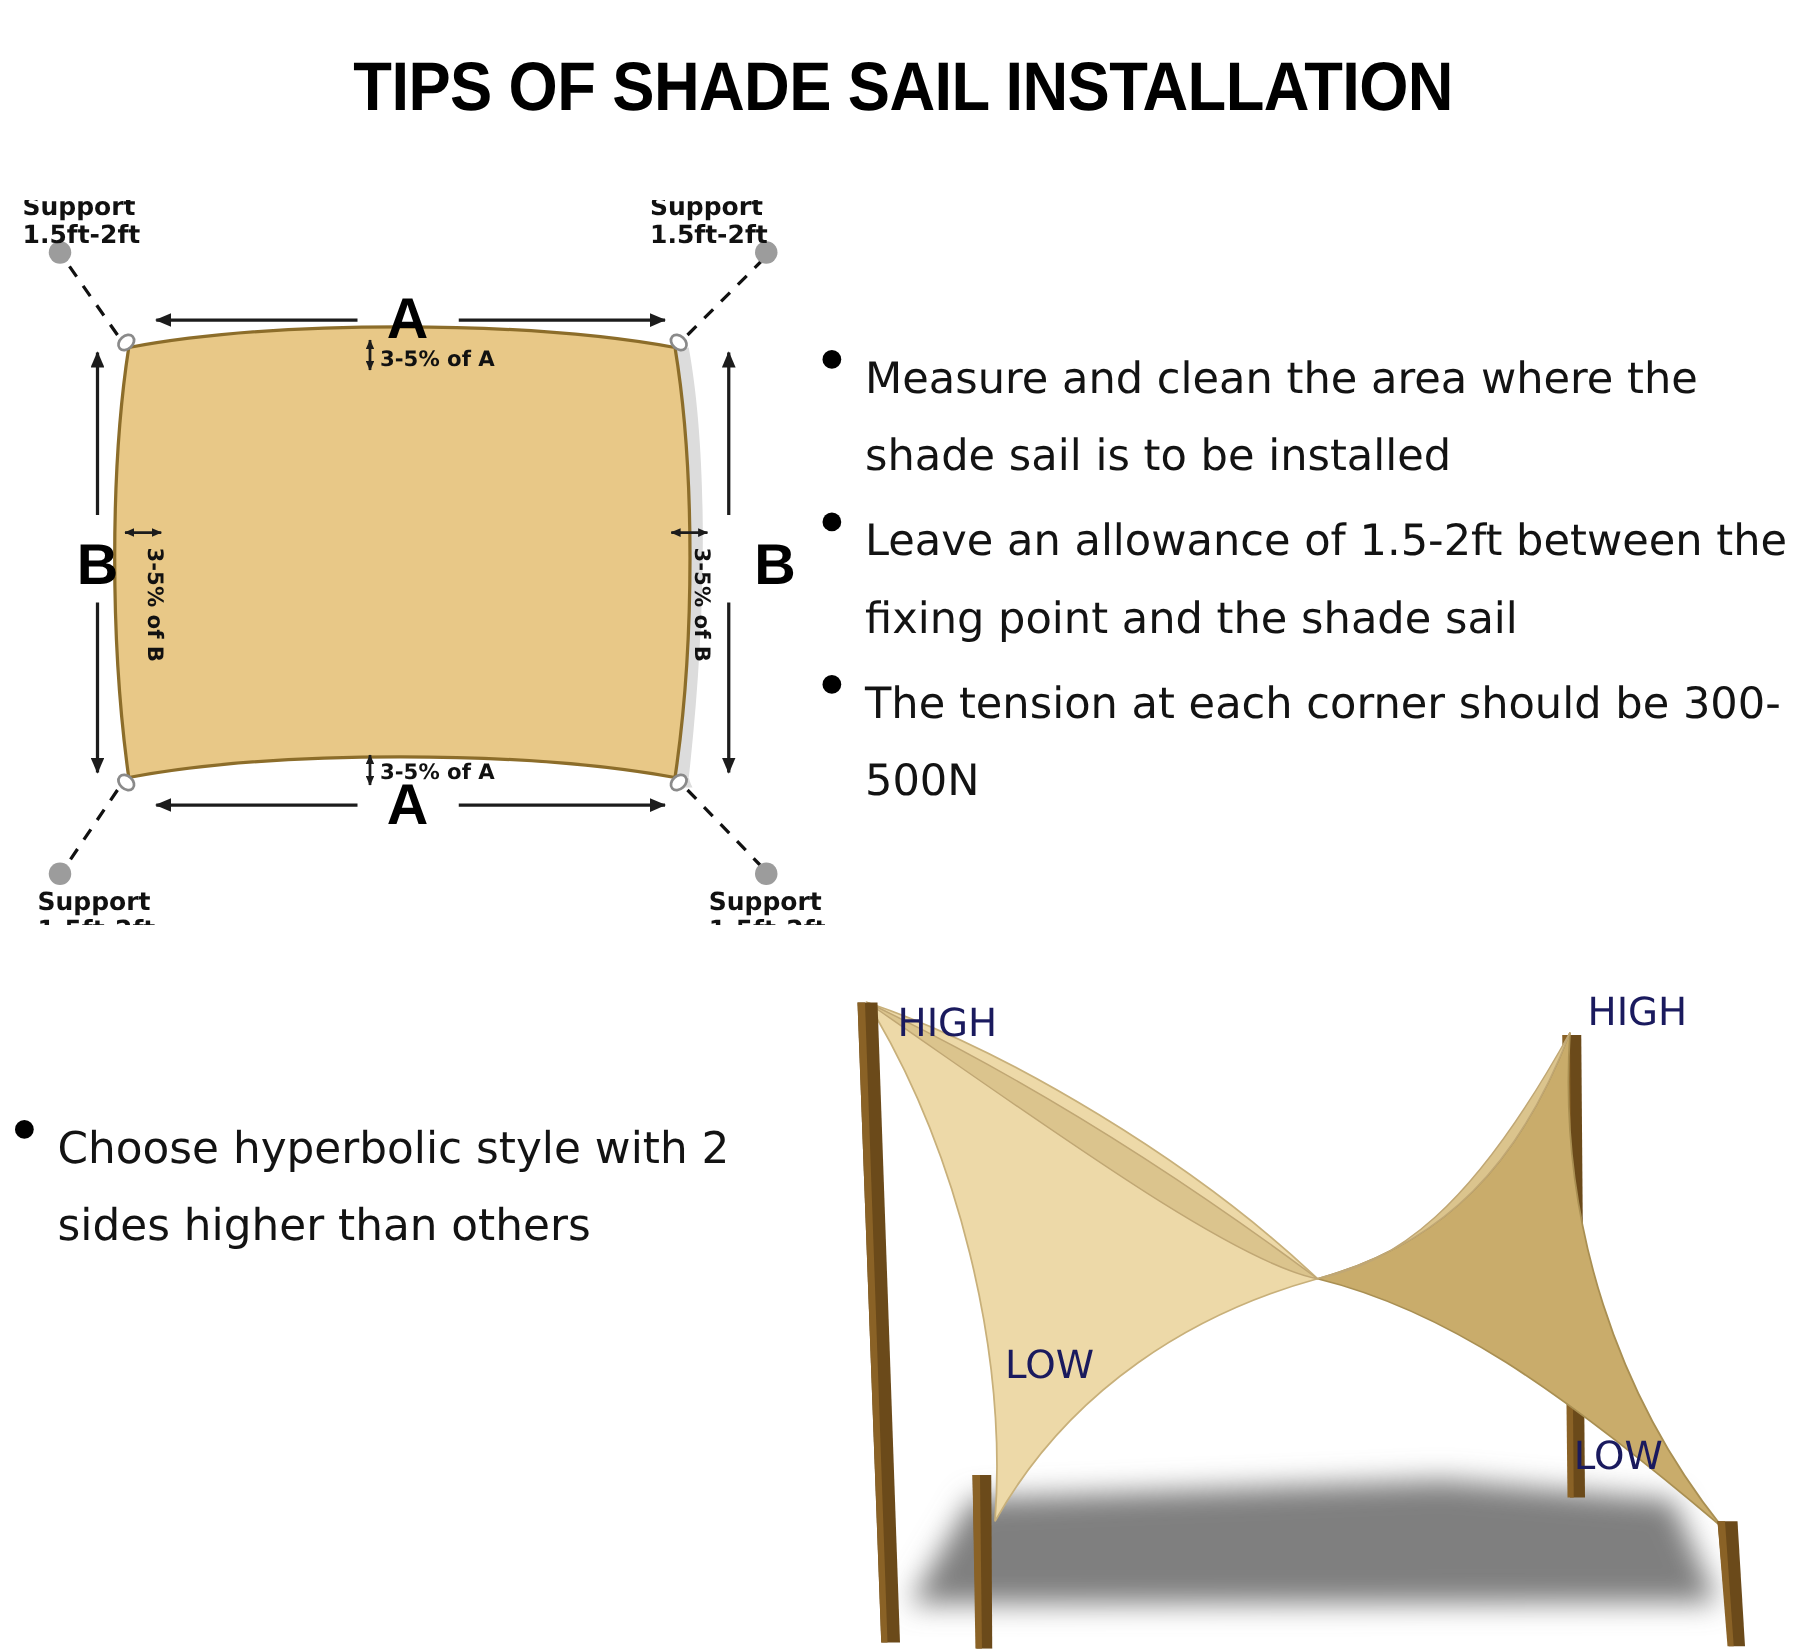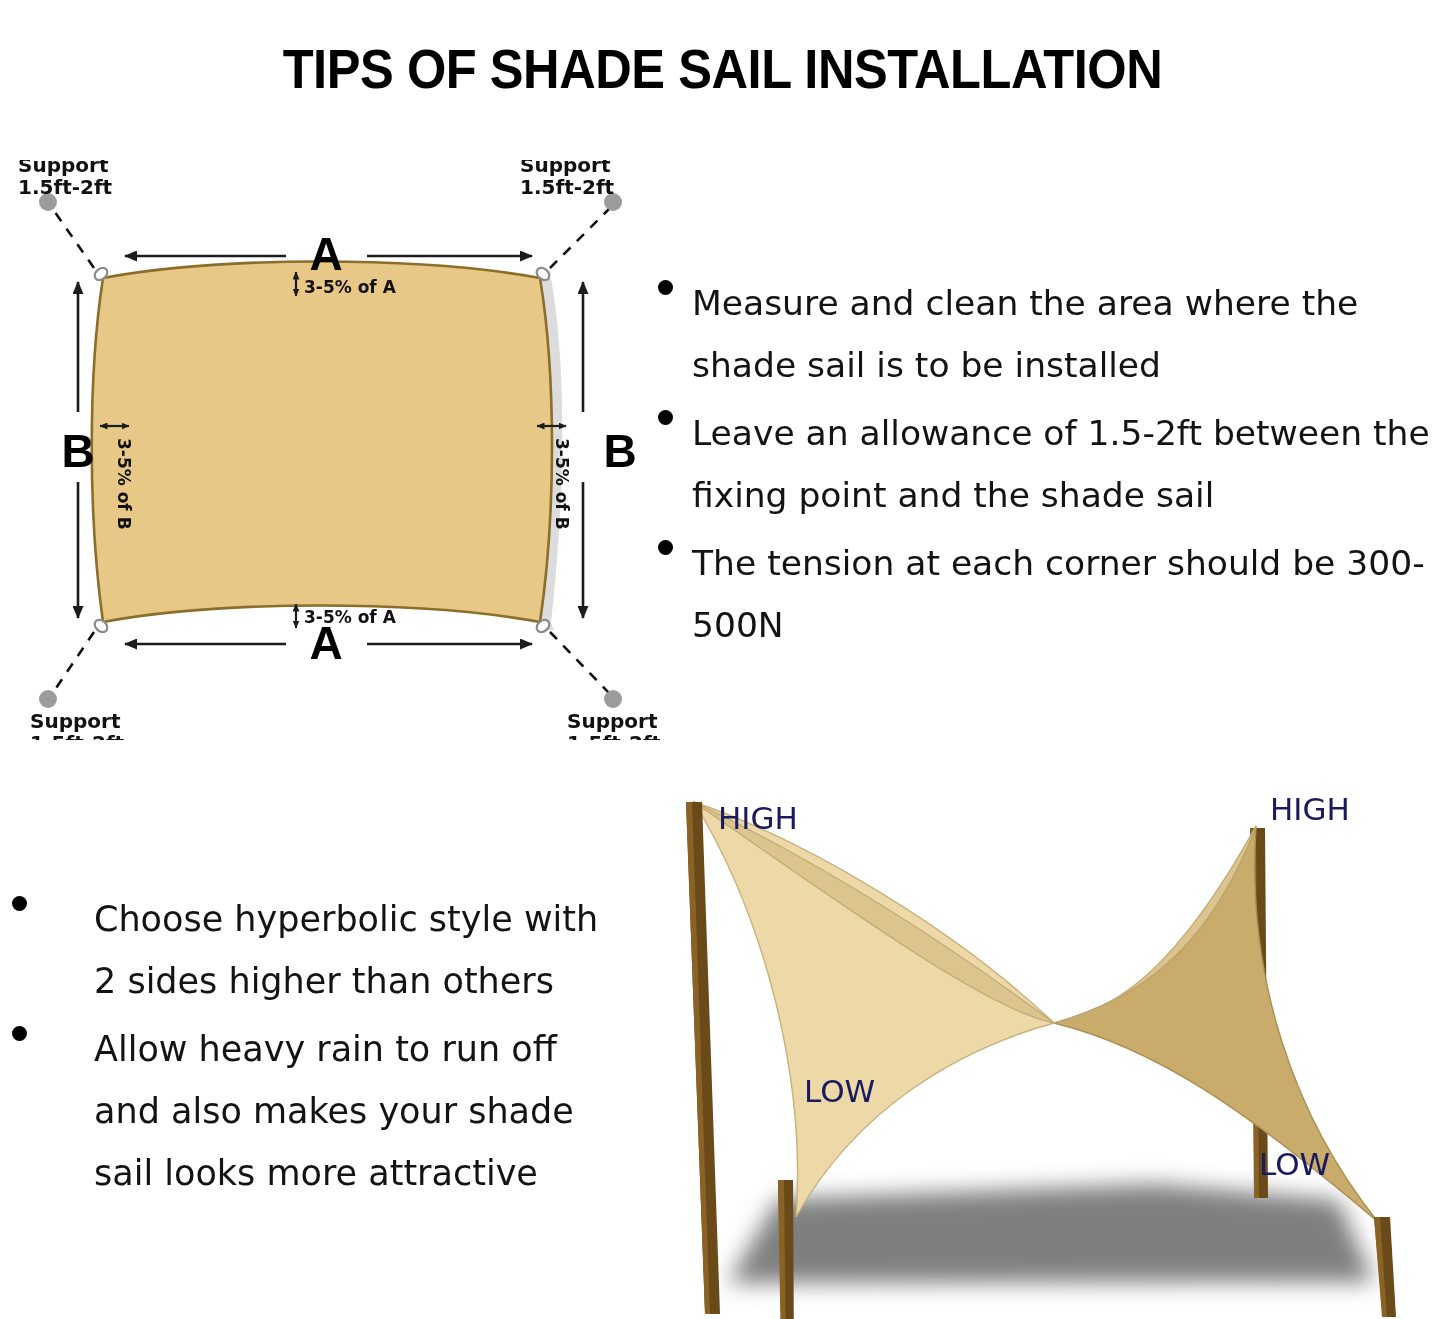--- a/index.html
+++ b/index.html
@@ -78,21 +78,21 @@
     top: 272px;
     width: 800px;
   }
   #tips-list-top li .bullet-text { font-size: 34.5px; }
 
   #tips-list-bottom {
     left: 2px;
     top: 888px;
     width: 625px;
   }
-  #tips-list-bottom li .bullet-text { font-size: 35px; margin-left: 48px; }
+  #tips-list-bottom li .bullet-text { font-size: 35px; }
 
   
   #hyperbolic-sail-illustration {
     position: absolute;
     left: 656px;
     top: 780px;
     width: 785px;
     height: 539px;
   }
   #hyperbolic-sail-illustration svg { display: block; }
@@ -221,24 +221,20 @@
     <span class="bullet-dot"></span>
     <span class="bullet-text">The tension at each corner should be 300-500N</span>
   </li>
 </ul>
 
 <ul id="tips-list-bottom" class="bullet-list">
   <li>
     <span class="bullet-dot"></span>
     <span class="bullet-text">Choose hyperbolic style with 2 sides higher than others</span>
   </li>
-  <li>
-    <span class="bullet-dot"></span>
-    <span class="bullet-text">Allow heavy rain to run off and also makes your shade sail looks more attractive</span>
-  </li>
 </ul>
 
 <div id="hyperbolic-sail-illustration">
   <svg viewBox="0 0 785 539" width="785" height="539" xmlns="http://www.w3.org/2000/svg">
     <defs>
       <filter id="groundBlur" x="-30%" y="-60%" width="160%" height="220%">
         <feGaussianBlur stdDeviation="11"></feGaussianBlur>
       </filter>
     </defs>
 

